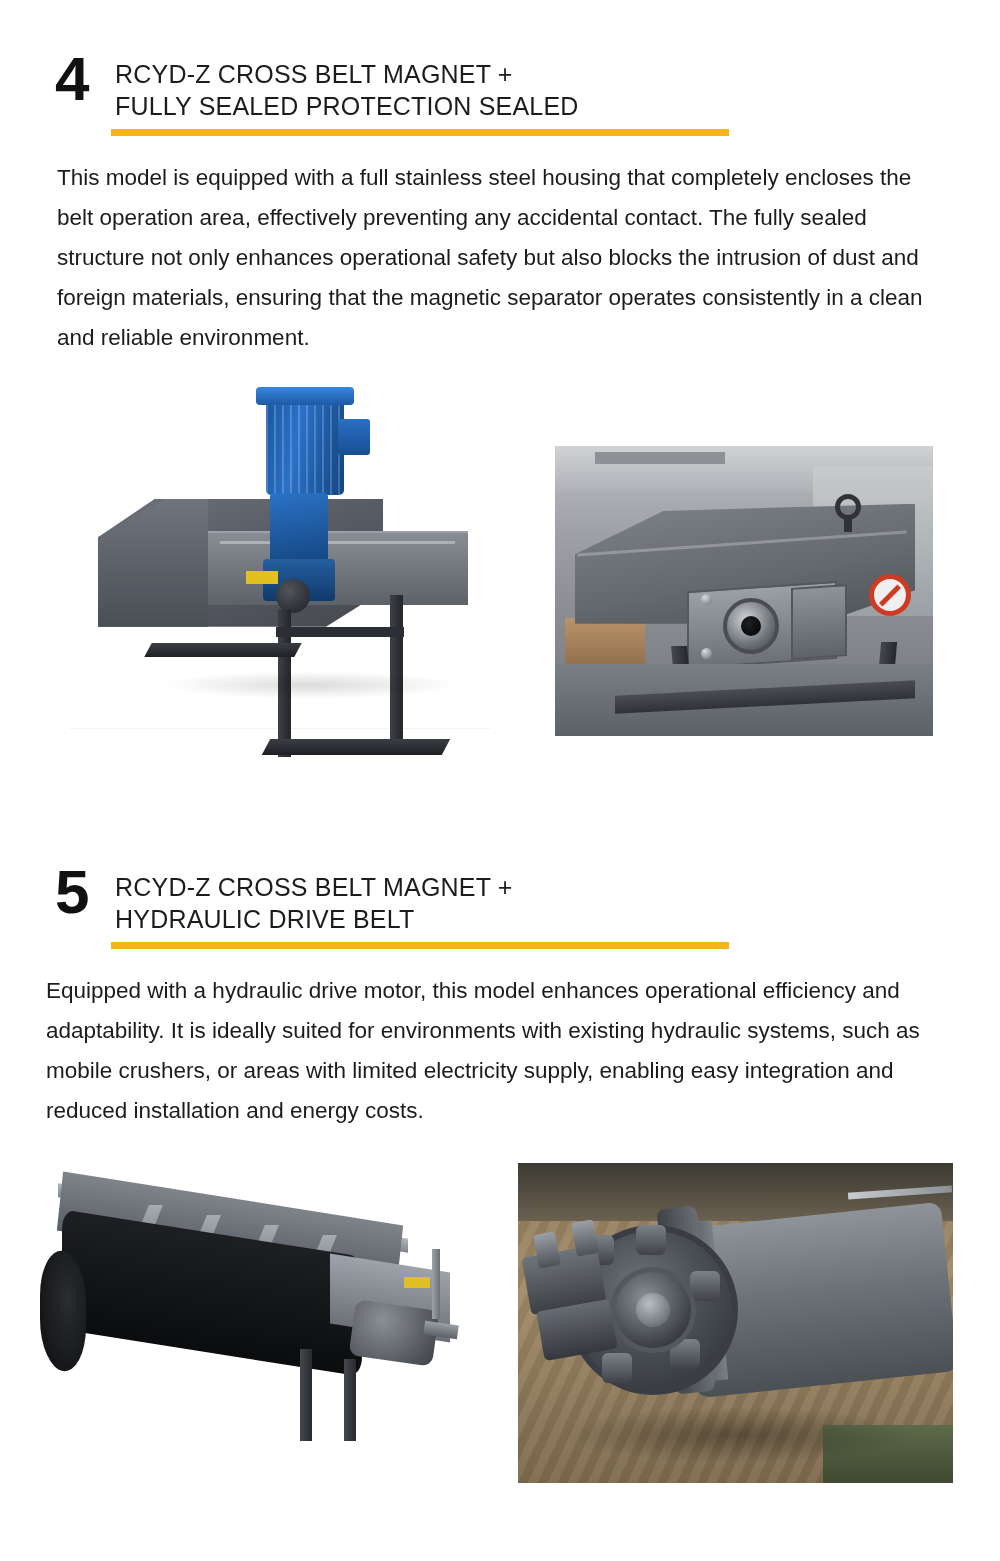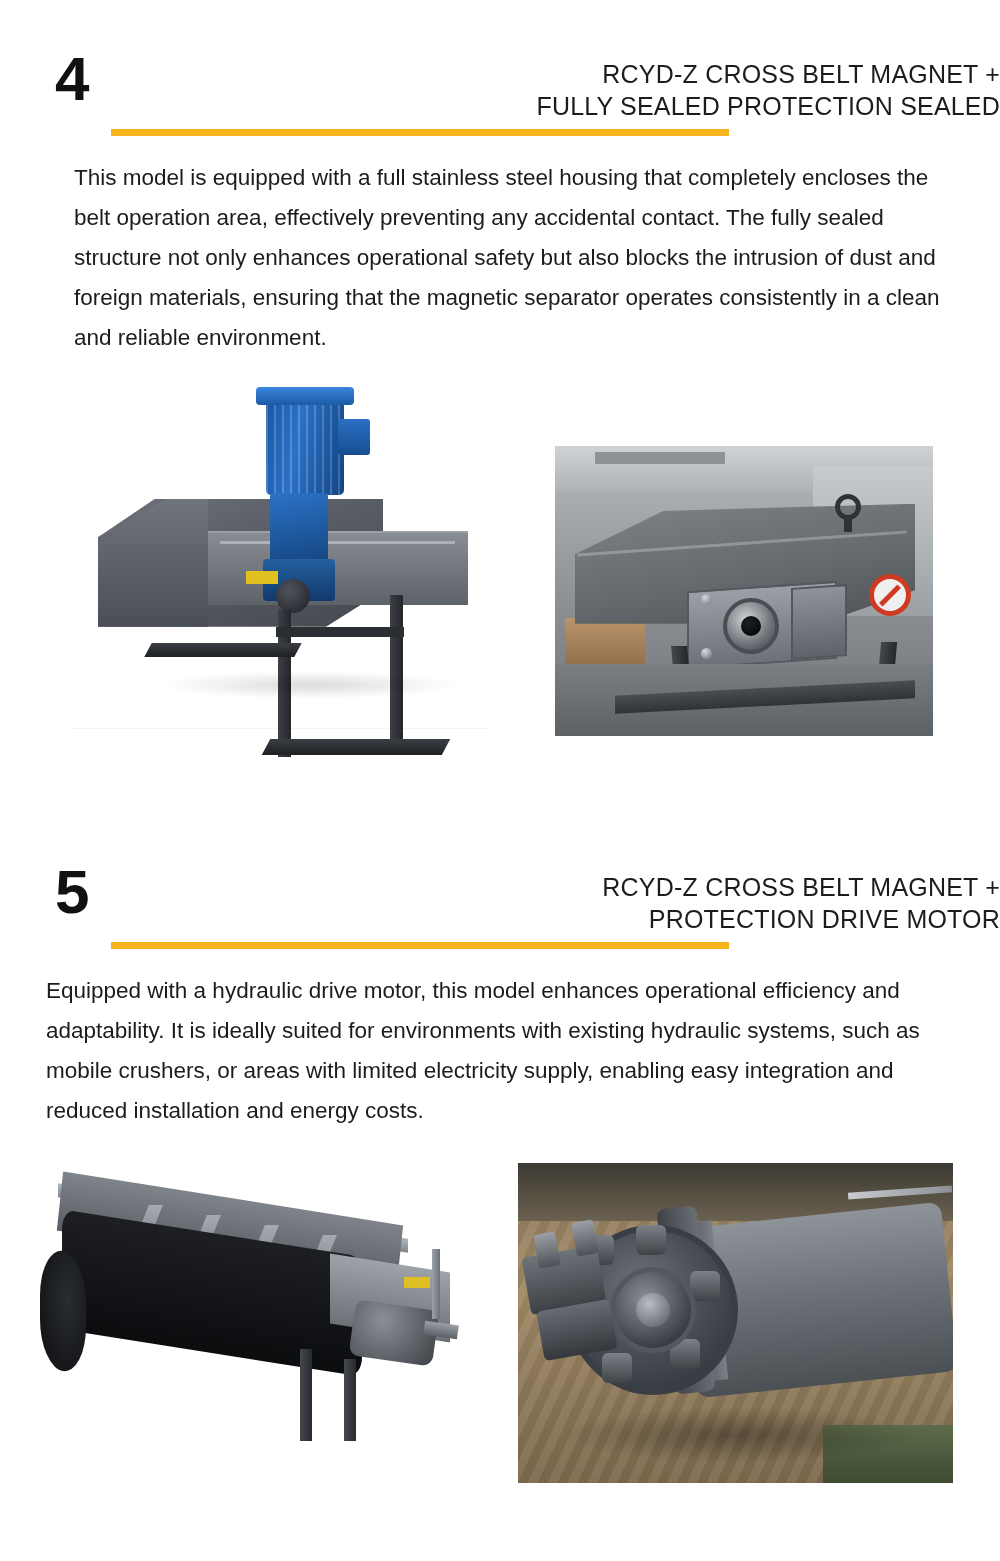--- a/index.html
+++ b/index.html
@@ -29,21 +29,20 @@
     font-weight: 700;
     color: #111111;
     letter-spacing: -2px;
     width: 60px;
     flex: 0 0 60px;
     margin-top: 22px;
   }
   .head-text-wrap {
     flex: 1;
     padding-top: 30px;
-    text-align: right;
   }
   .head-line {
     font-size: 25px;
     line-height: 1.28;
     color: #1c1c1c;
     letter-spacing: 0.2px;
     white-space: nowrap;
   }
   .head-rule {
     height: 7px;
@@ -51,21 +50,21 @@
     width: 618px;
     margin-top: 7px;
     margin-left: -4px;
   }
 
   
   .body-copy {
     font-size: 22.5px;
     line-height: 1.78;
     color: #1c1c1c;
-    padding-left: 74px;
+    padding-left: 57px;
     padding-right: 60px;
     margin-top: 22px;
   }
   .body-copy.indent2 { padding-left: 46px; padding-right: 40px; }
 
   
   .photo-row {
     position: relative;
     margin-top: 22px;
   }
@@ -470,21 +469,21 @@
 
     </div>
   </div>
 
   <div style="margin-top:40px;">
 
     <div class="section-head">
       <div class="sec-number">5</div>
       <div class="head-text-wrap">
         <div class="head-line">RCYD-Z CROSS BELT MAGNET +</div>
-        <div class="head-line">PROTECTION DRIVE MOTOR</div>
+        <div class="head-line">HYDRAULIC DRIVE BELT</div>
         <div class="head-rule"></div>
       </div>
     </div>
 
     <p class="body-copy indent2">Equipped with a hydraulic drive motor, this model enhances operational efficiency and adaptability. It is ideally suited for environments with existing hydraulic systems, such as mobile crushers, or areas with limited electricity supply, enabling easy integration and reduced installation and energy costs.</p>
 
     <div class="photo-row" style="height:340px;">
 
       <div class="photo p3">
         <div class="side-rail"></div>

